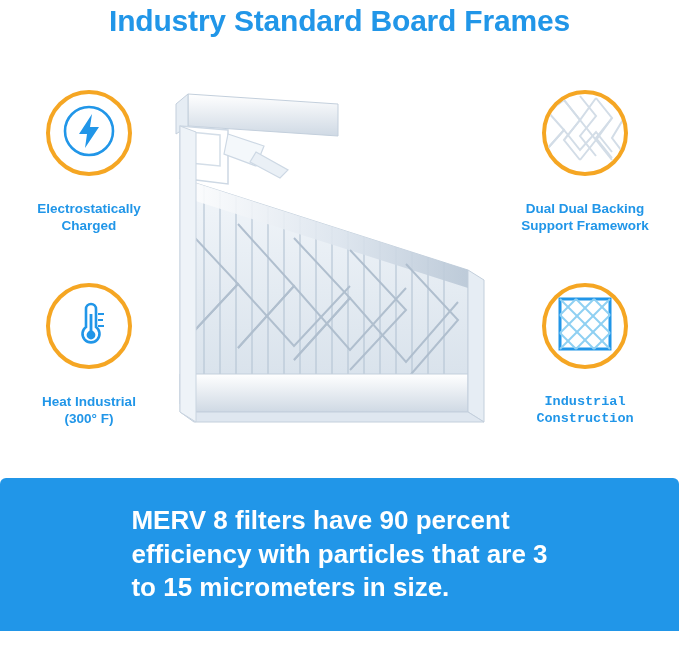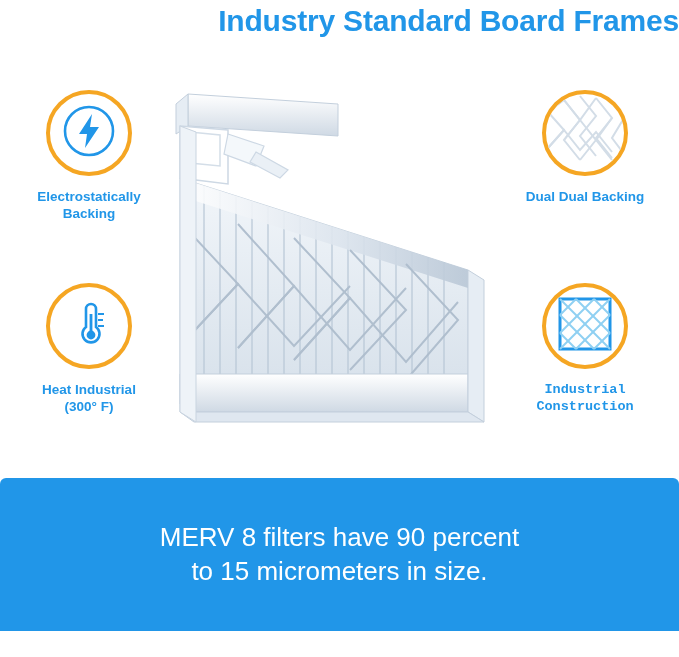--- a/index.html
+++ b/index.html
@@ -20,21 +20,21 @@
     height: 657px;
     background: #ffffff;
   }
 
   
   .title {
     position: absolute;
     top: 4px;
     left: 0;
     width: 679px;
-    text-align: right;
+    text-align: center;
     font-size: 30px;
     font-weight: 700;
     color: #2196e8;
     letter-spacing: -0.2px;
     white-space: nowrap;
   }
 
   
   .feature {
     position: absolute;
@@ -49,21 +49,21 @@
     background: #ffffff;
     margin: 0 auto;
     position: relative;
     box-sizing: border-box;
     display: flex;
     align-items: center;
     justify-content: center;
     overflow: hidden;
   }
   .feature .caption {
-    margin-top: 12px;
+    margin-top: 24px;
     font-size: 13.5px;
     font-weight: 700;
     color: #2196e8;
     line-height: 1.28;
   }
 
   .feat-electro  { left: 4px;   top: 90px; }
   .feat-heat     { left: 4px;   top: 283px; }
   .feat-wire     { left: 500px; top: 90px; }
   .feat-industrial { left: 500px; top: 283px; font-family: Liberation Mono, monospace; }
@@ -86,23 +86,22 @@
     height: 153px;
     background: #2196e8;
     border-radius: 6px 6px 0 0;
     display: flex;
     align-items: center;
     justify-content: center;
   }
   .banner .banner-text {
     color: #ffffff;
     font-size: 26px;
-    font-weight: 400;
+    font-weight: 700;
     line-height: 1.3;
-    text-align: center;
     padding: 0 24px;
   }
 
   .banner-line { display: block; }
 </style>
 </head>
 <body>
 
 <div id="page">
 
@@ -181,21 +180,21 @@
     <div class="circle">
       <span>
         <svg width="54" height="54" viewBox="0 0 54 54" xmlns="http://www.w3.org/2000/svg">
           <circle cx="27" cy="27" r="24" fill="none" stroke="#2196e8" stroke-width="2.6"></circle>
           <path d="M30 10 L17 30 L25 30 L23 44 L37 23 L28 23 Z" fill="#2196e8"></path>
         </svg>
       </span>
     </div>
     <div class="caption">
       <span>Electrostatically</span><br>
-      <span>Backing</span>
+      <span>Charged</span>
     </div>
   </div>
 
   <div class="feature feat-heat">
     <div class="circle">
       <span>
         <svg width="54" height="54" viewBox="0 0 54 54" xmlns="http://www.w3.org/2000/svg">
           <path d="M24 12 a5 5 0 0 1 10 0 v18 a8.5 8.5 0 1 1 -10 0 Z" fill="none" stroke="#2196e8" stroke-width="2.6"></path>
           <circle cx="29" cy="38" r="4.4" fill="#2196e8"></circle>
           <rect x="27.6" y="17" width="2.8" height="19" fill="#2196e8"></rect>
@@ -224,20 +223,21 @@
             <path d="M2 20 L18 8 L34 28 L50 6"></path>
             <path d="M2 56 L18 38 L34 58 L50 40 L66 60"></path>
             <path d="M18 48 L34 28 L50 48 L66 26"></path>
             <path d="M34 68 L50 48 L66 68"></path>
           </g>
         </svg>
       </span>
     </div>
     <div class="caption">
       <span>Dual Dual Backing</span><br>
+      <span>Support Framework</span>
     </div>
   </div>
 
   <div class="feature feat-industrial">
     <div class="circle">
       <span>
         <svg width="58" height="58" viewBox="0 0 58 58" xmlns="http://www.w3.org/2000/svg">
           <rect x="4" y="4" width="50" height="50" fill="none" stroke="#2196e8" stroke-width="3"></rect>
           <g stroke="#8fd0f2" stroke-width="2" fill="none">
             <line x1="4" y1="20" x2="20" y2="4"></line>
@@ -256,17 +256,18 @@
     </div>
     <div class="caption">
       <span>Industrial</span><br>
       <span>Construction</span>
     </div>
   </div>
 
   <div class="banner">
     <div class="banner-text">
       <span class="banner-line">MERV 8 filters have 90 percent</span>
+      <span class="banner-line">efficiency with particles that are 3</span>
       <span class="banner-line">to 15 micrometers in size.</span>
     </div>
   </div>
 
 </div>
 
 </body></html>

